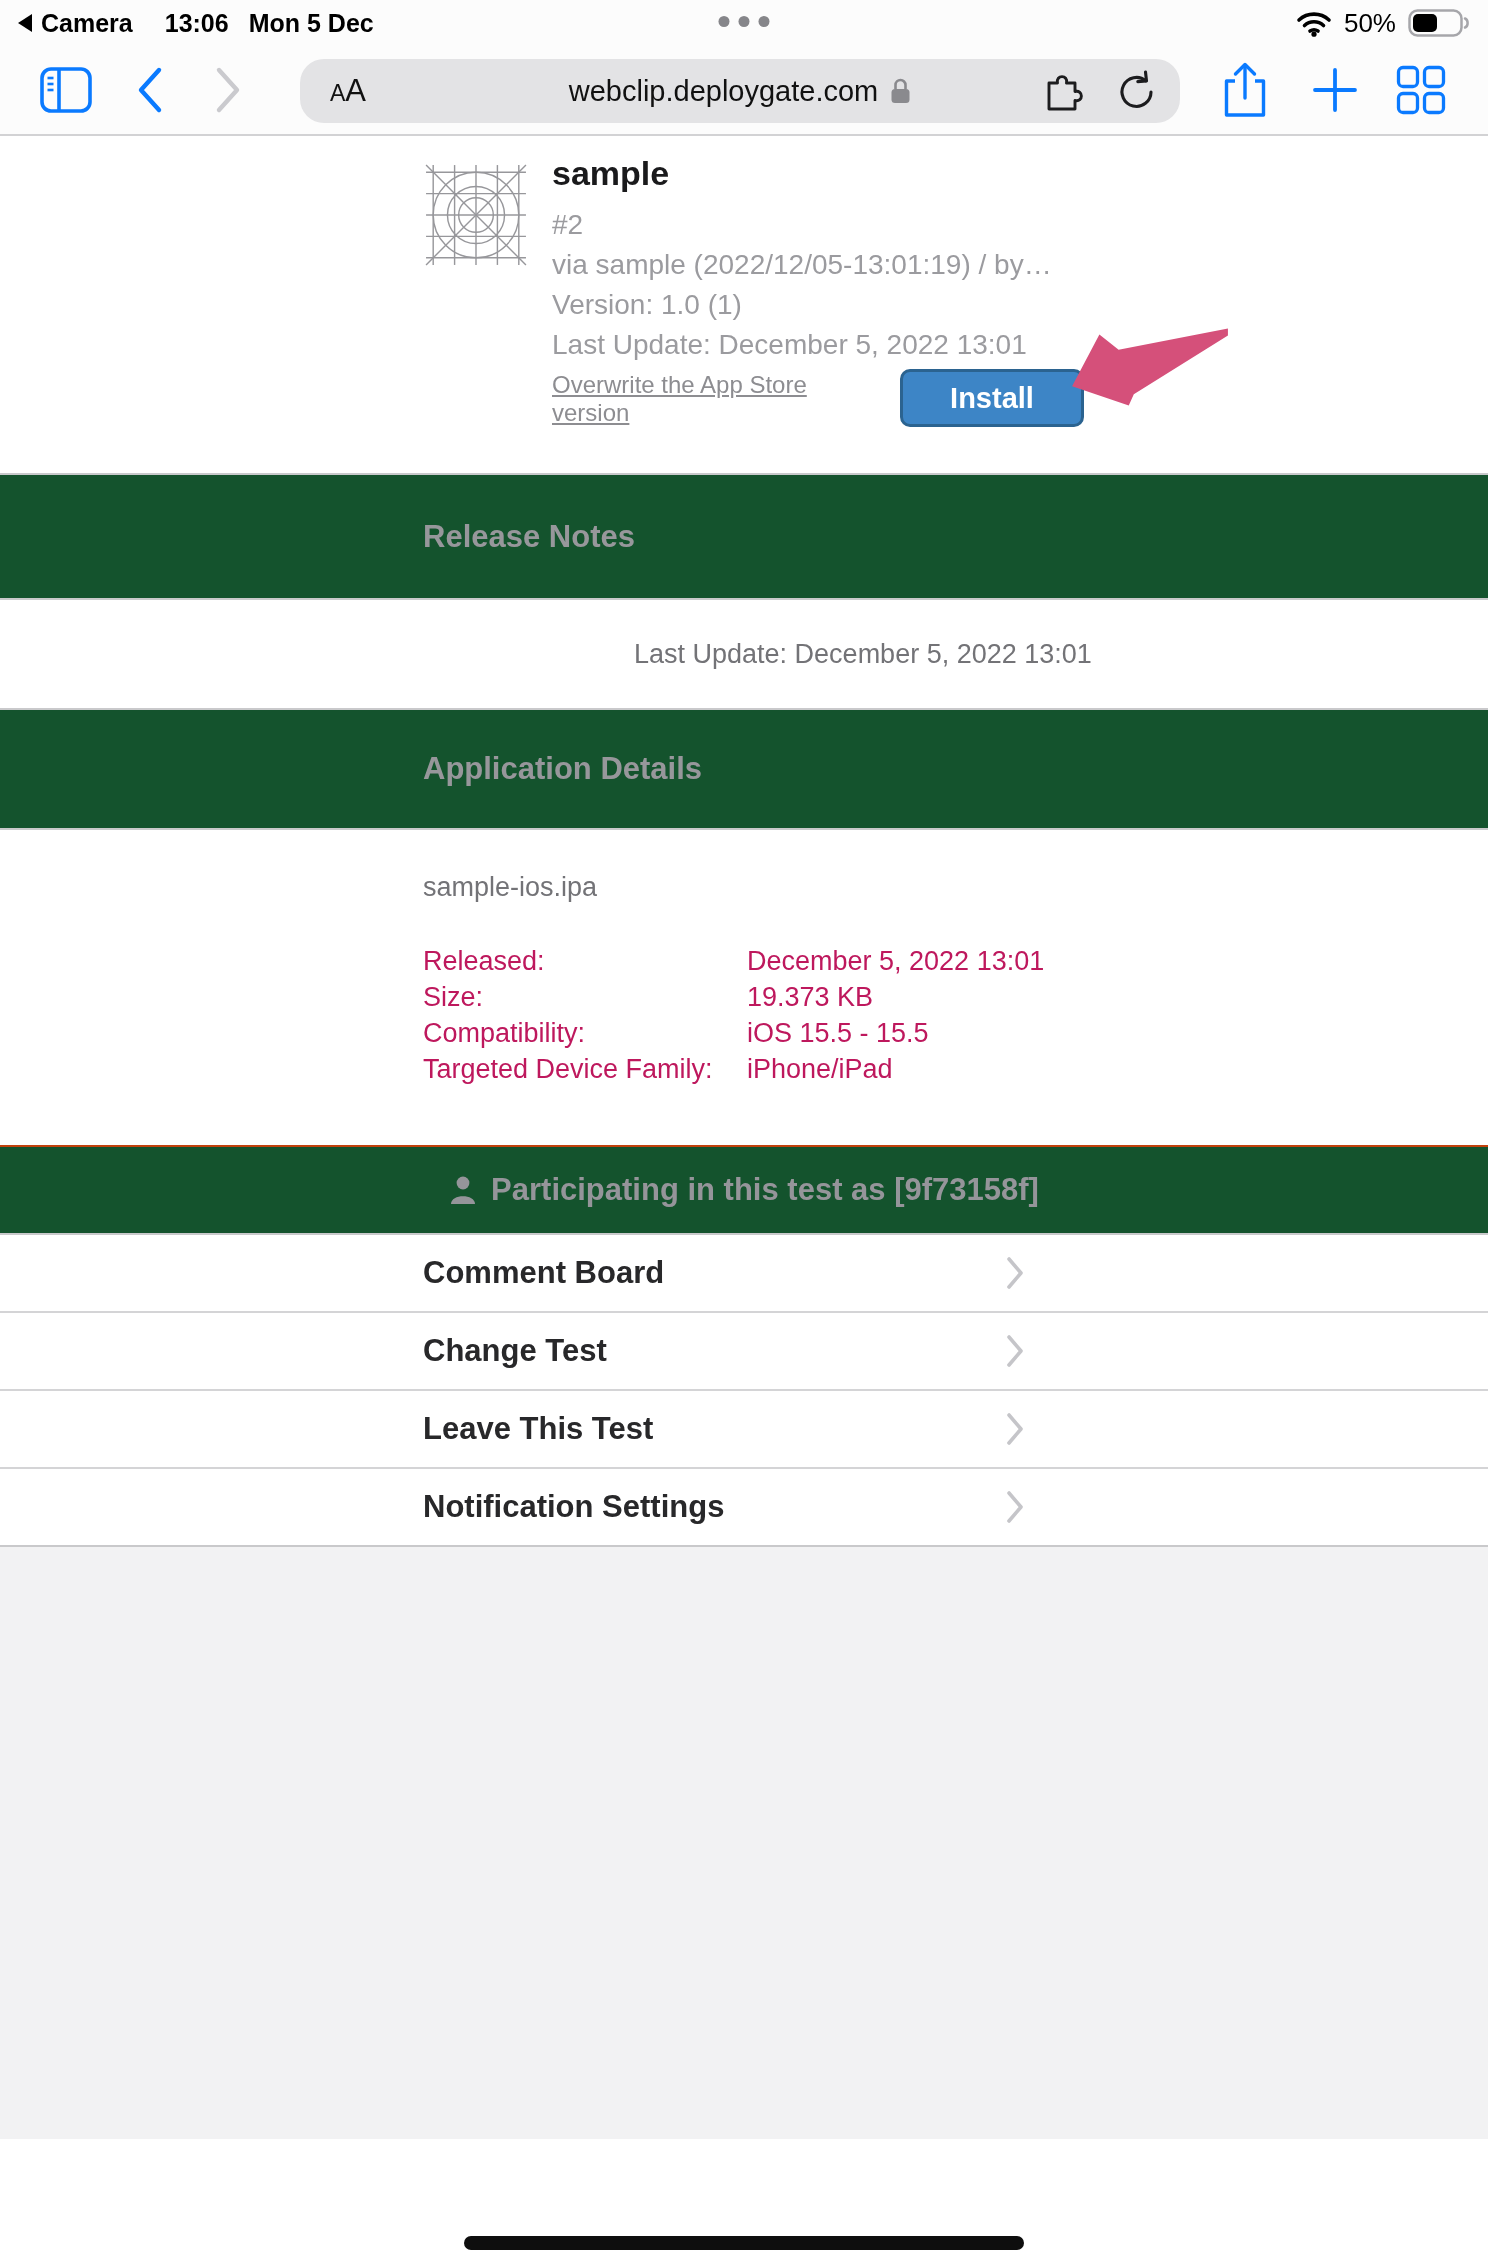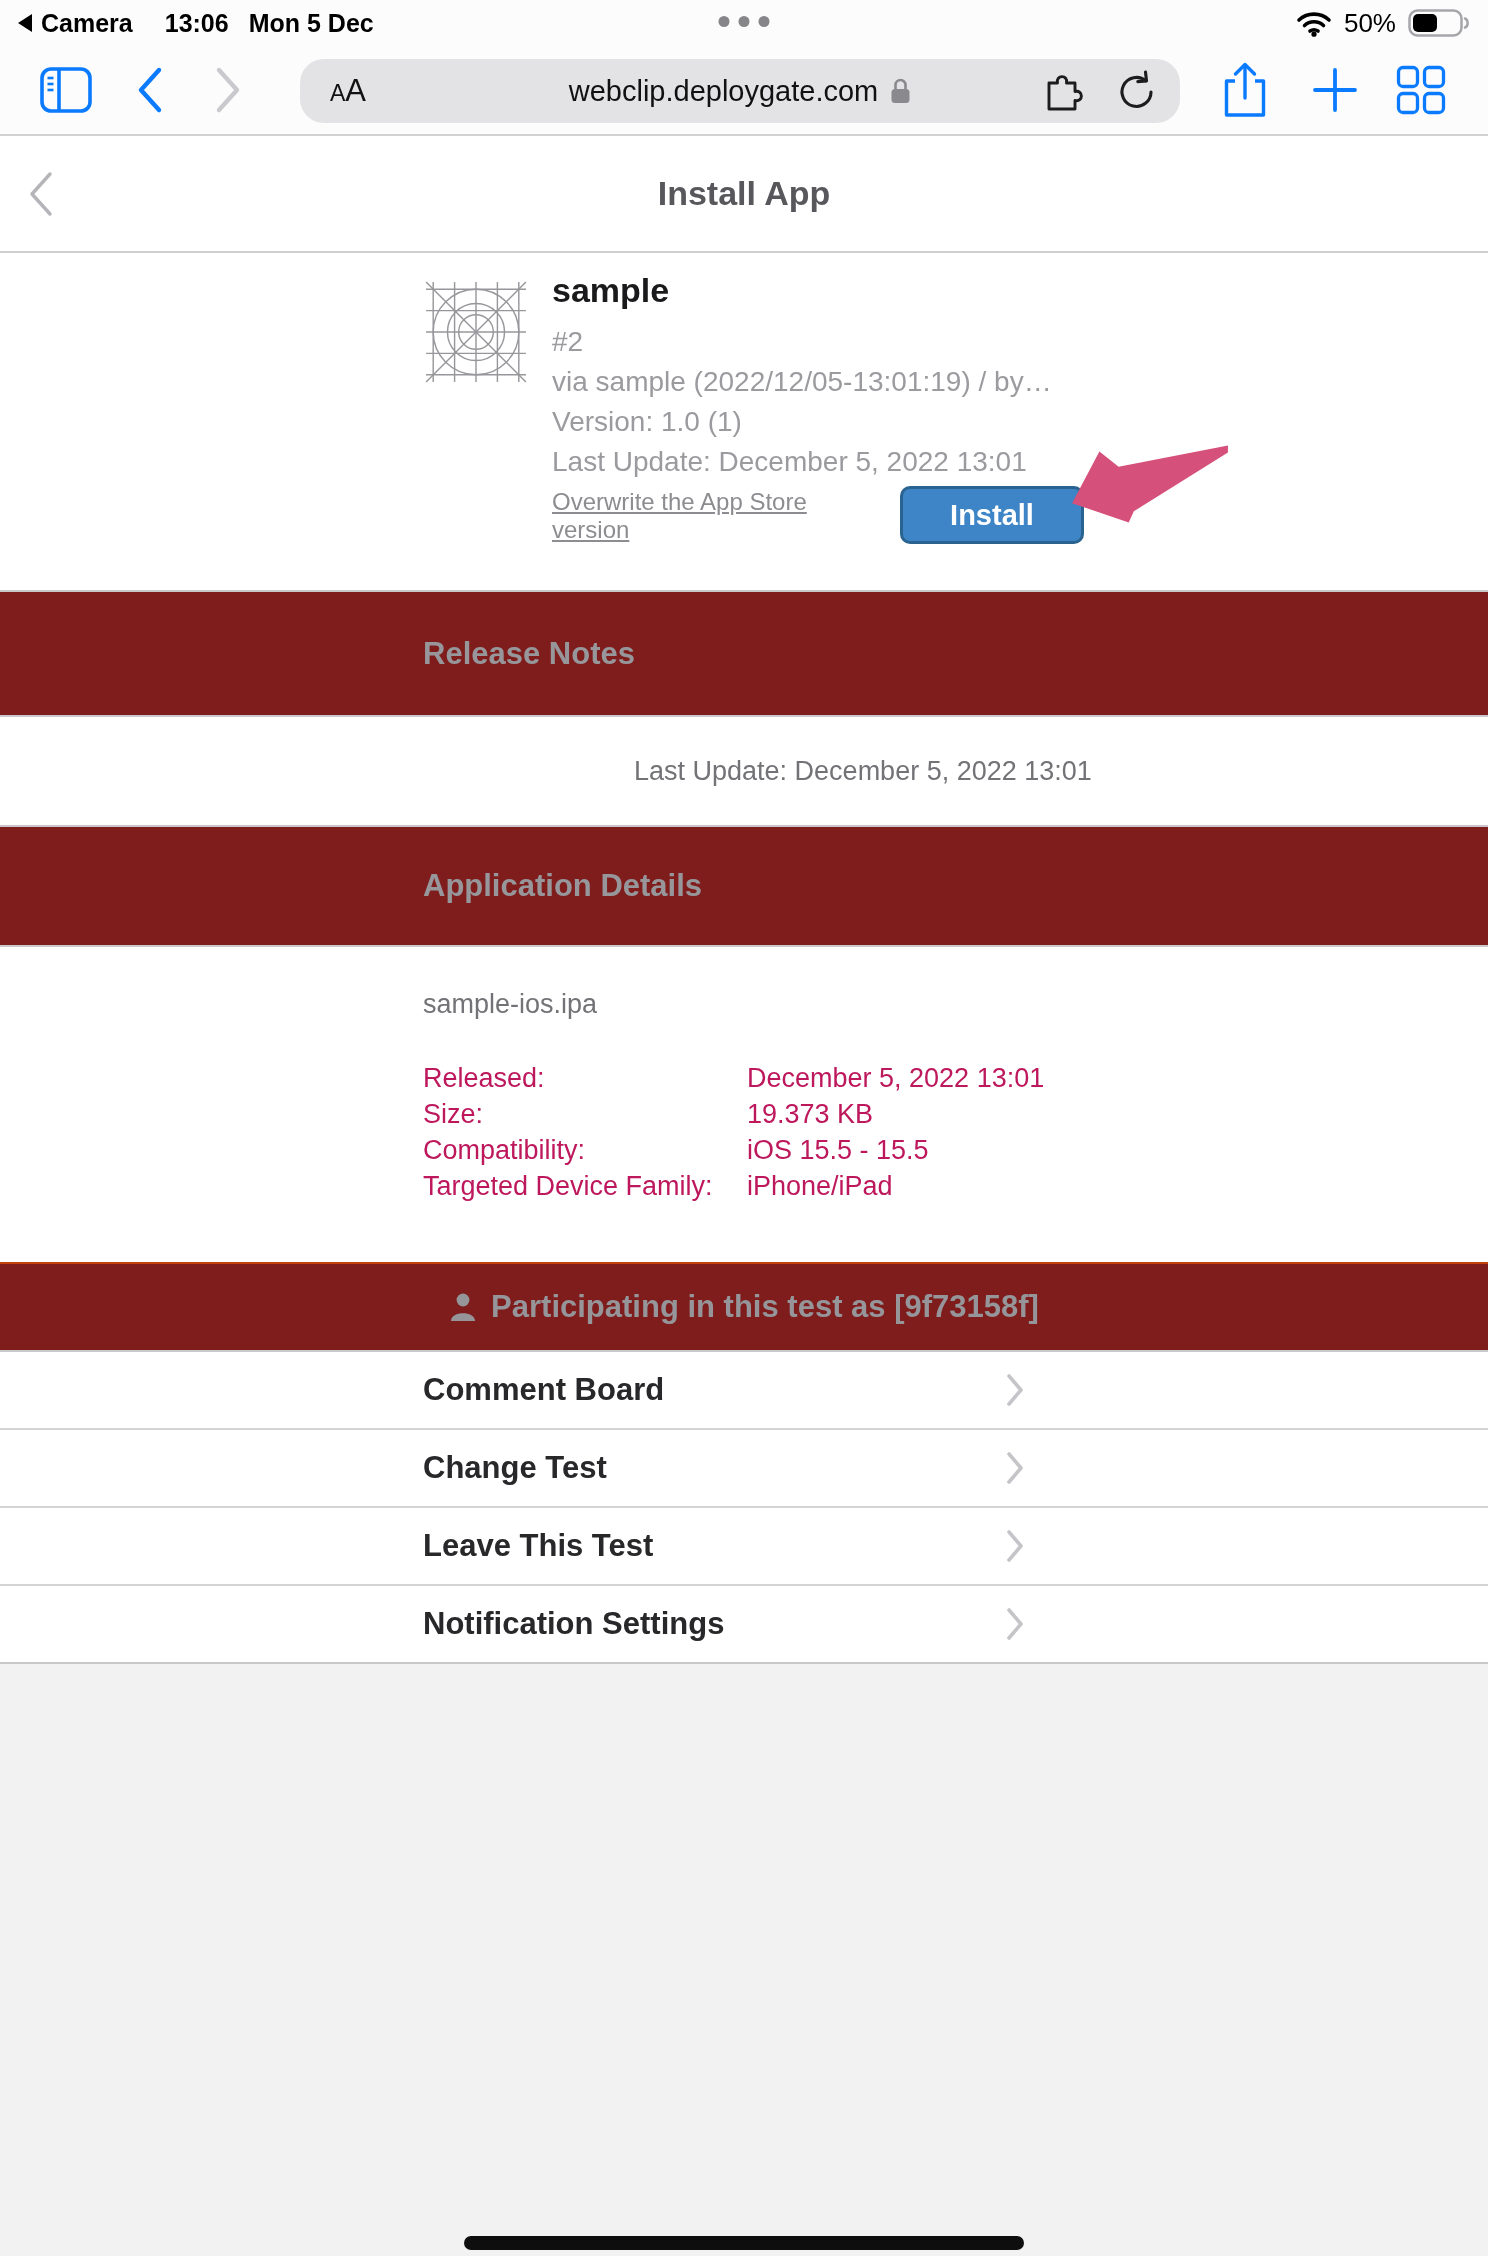--- a/index.html
+++ b/index.html
@@ -54,21 +54,21 @@
   .install-btn {
     margin-left: 26px; width: 184px; height: 58px;
     background: #3d85c6; border: 3px solid #2b6390; border-radius: 10px;
     color: #fff; font-size: 29px; font-weight: 700;
     display: flex; align-items: center; justify-content: center;
     font-family: inherit;
   }
   .arrow-annotation { position: absolute; left: 1066px; top: 190px; }
 
   
-  .band { background: #7f1d1d; display: flex; align-items: center; padding-left: 423px; }
+  .band { background: #14532d; display: flex; align-items: center; padding-left: 423px; }
   .band h2 { font-size: 31px; font-weight: 700; color: #97979b; }
   .band-release { height: 127px; border-top: 2px solid #c9c9cb; border-bottom: 2px solid #c9c9cb; }
   .band-details { height: 122px; border-top: 2px solid #c9c9cb; border-bottom: 2px solid #c9c9cb; }
   .band-participating { height: 90px; border-top: 2px solid #c2410c; border-bottom: 2px solid #c9c9cb; justify-content: center; padding-left: 0; gap: 14px; }
   .band-participating span { font-size: 31px; font-weight: 700; color: #95959a; }
 
   .release-update { height: 108px; background: #fff; display: flex; align-items: center; padding-left: 634px; font-size: 27px; color: #737377; }
 
   
   .details { height: 315px; background: #fff; padding: 42px 0 16px 423px; }
@@ -190,28 +190,20 @@
     <button class="tb-item" style="left:1396px">
       <svg width="50" height="50" viewBox="0 0 50 50">
         <rect x="2.5" y="2.5" width="19" height="19" rx="4.5" fill="none" stroke="#0a7aff" stroke-width="3.3"></rect>
         <rect x="28.5" y="2.5" width="19" height="19" rx="4.5" fill="none" stroke="#0a7aff" stroke-width="3.3"></rect>
         <rect x="2.5" y="28.5" width="19" height="19" rx="4.5" fill="none" stroke="#0a7aff" stroke-width="3.3"></rect>
         <rect x="28.5" y="28.5" width="19" height="19" rx="4.5" fill="none" stroke="#0a7aff" stroke-width="3.3"></rect>
       </svg>
     </button>
   </div>
 
-  <div class="page-header">
-    <span class="header-back">
-      <svg width="26" height="46" viewBox="0 0 26 46">
-        <polyline points="22,3 4,23 22,43" fill="none" stroke="#b5b5b9" stroke-width="3.4" stroke-linecap="round" stroke-linejoin="round"></polyline>
-      </svg>
-    </span>
-    <span class="page-title">Install App</span>
-  </div>
 
   <div class="app-section">
     <span class="app-icon">
       <svg width="106" height="106" viewBox="0 0 104 104" fill="none" stroke="#97979b" stroke-width="1.4">
         <line x1="10" y1="3" x2="10" y2="101"></line>
           <line x1="31" y1="3" x2="31" y2="101"></line>
         <line x1="52" y1="3" x2="52" y2="101"></line>
           <line x1="73" y1="3" x2="73" y2="101"></line>
         <line x1="94" y1="3" x2="94" y2="101"></line>
         <line x1="3" y1="10" x2="101" y2="10"></line>

